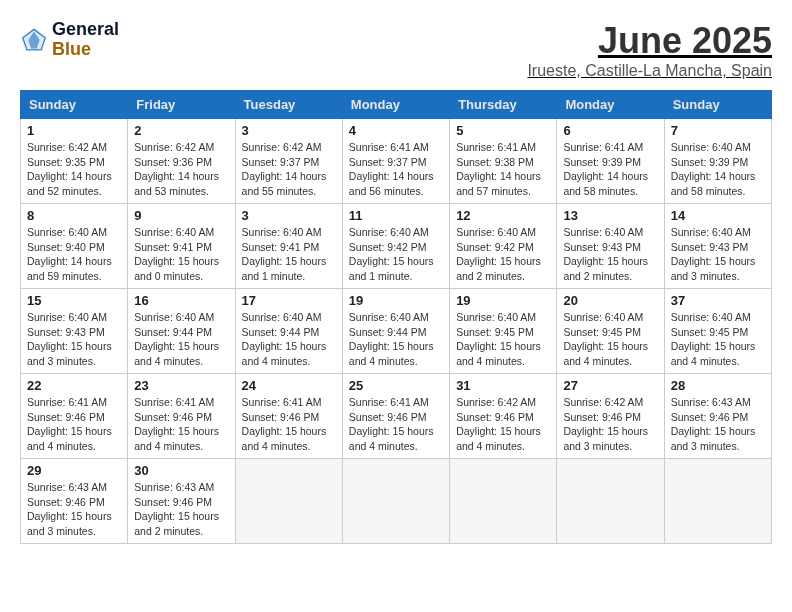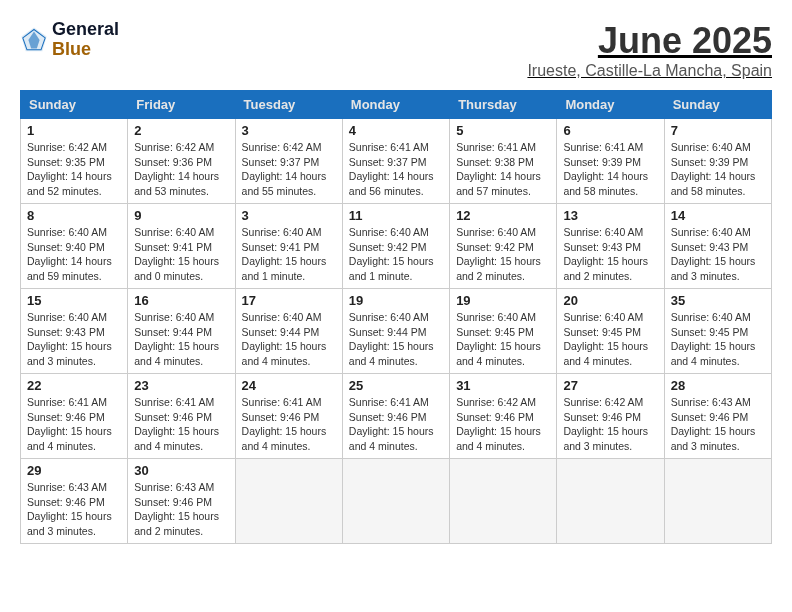--- a/index.html
+++ b/index.html
@@ -207,21 +207,21 @@
       </td>
         <td>
         <span class="day-num">19</span>
         <span class="day-info">Sunrise: 6:40 AM<br>Sunset: 9:45 PM<br>Daylight: 15 hours and 4 minutes.</span>
       </td>
         <td>
         <span class="day-num">20</span>
         <span class="day-info">Sunrise: 6:40 AM<br>Sunset: 9:45 PM<br>Daylight: 15 hours and 4 minutes.</span>
       </td>
         <td>
-        <span class="day-num">35</span>
+        <span class="day-num">37</span>
         <span class="day-info">Sunrise: 6:40 AM<br>Sunset: 9:45 PM<br>Daylight: 15 hours and 4 minutes.</span>
       </td>
       </tr>
       <tr>
         <td>
         <span class="day-num">22</span>
         <span class="day-info">Sunrise: 6:41 AM<br>Sunset: 9:46 PM<br>Daylight: 15 hours and 4 minutes.</span>
       </td>
         <td>
         <span class="day-num">23</span>

